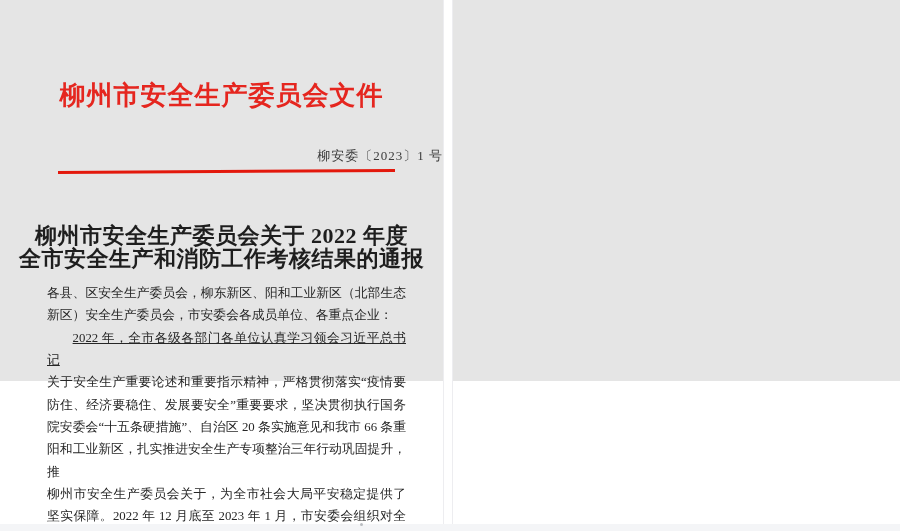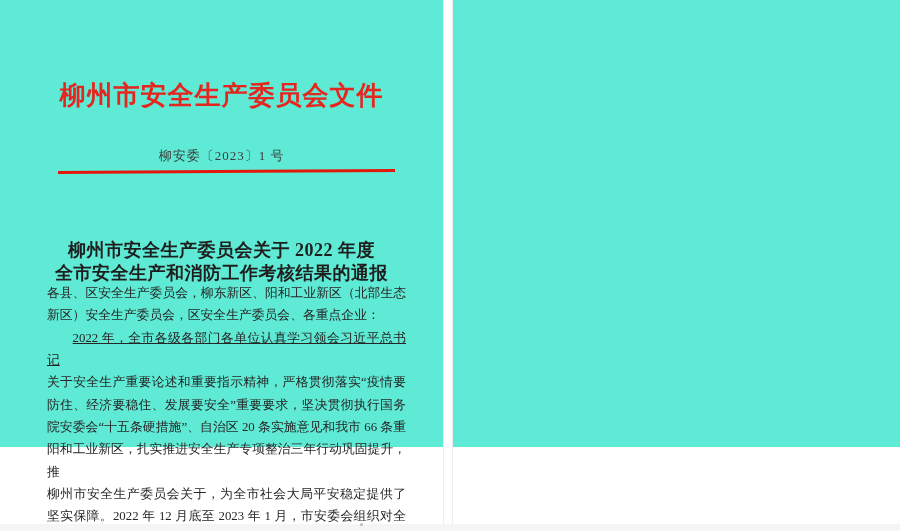--- a/index.html
+++ b/index.html
@@ -1,33 +1,33 @@
 <!DOCTYPE html>
 <html><head>
 <meta charset="utf-8">
 <style>
   html,body{margin:0;padding:0;width:900px;height:531px;overflow:hidden;background:#ffffff;}
   body{font-family:"Liberation Serif","DejaVu Serif",serif;color:#262626;position:relative;}
-  .page{position:absolute;top:0;height:447px;background:#5eead4;}
+  .page{position:absolute;top:0;height:381px;background:#e5e5e5;}
   #left-page{left:0;width:443px;}
   #right-page{left:453px;width:447px;}
   .divider{position:absolute;top:0;height:524px;width:1px;background:#ededf0;}
   #divider-a{left:443px;}
   #divider-b{left:452px;}
   .footer-strip{position:absolute;left:0;top:524px;width:900px;height:7px;background:#f4f5f7;}
   .footer-mark{position:absolute;left:360px;top:523px;width:3px;height:3px;border-radius:50%;background:#b9bcc0;}
 
   
   .doc-header{position:absolute;left:0;top:78px;width:100%;text-align:center;
     font-size:26px;font-weight:900;letter-spacing:1px;}
-  .doc-number{position:absolute;left:0;top:147px;width:100%;text-align:center;
+  .doc-number{position:absolute;left:0;top:147px;width:100%;text-align:right;
     font-size:13px;letter-spacing:1px;color:#3a3a3a;}
   .red-rule{position:absolute;left:58px;top:170px;width:337px;height:3px;transform:rotate(-0.35deg);}
   .doc-title{position:absolute;left:10px;top:224px;width:423px;text-align:center;
-    font-size:18px;font-weight:bold;line-height:23px;letter-spacing:0.5px;color:#1e1e1e;margin-top:15px;}
+    font-size:22px;font-weight:bold;line-height:23px;letter-spacing:0.5px;color:#1e1e1e;}
 
   
   .body-block{position:absolute;}
   #left-body{left:47px;top:282px;width:359px;font-size:12.8px;line-height:22.35px;}
   .line{text-align:left;white-space:normal;}
   .line.just{text-align:justify;text-align-last:justify;}
   .line.indent{text-indent:2em;text-decoration:underline;}
 </style>
 </head>
 <body>
@@ -35,21 +35,21 @@
 <div class="page" id="left-page">
   <div class="doc-header" style="color: rgb(229, 38, 31);">柳州市安全生产委员会文件</div>
   <div class="doc-number">柳安委〔2023〕1 号</div>
   <div class="red-rule" style="background: rgb(227, 24, 12);"></div>
   <div class="doc-title">
     <div>柳州市安全生产委员会关于 2022 年度</div>
     <div>全市安全生产和消防工作考核结果的通报</div>
   </div>
   <div class="body-block" id="left-body">
       <div class="line just"><span>各县、区安全生产委员会，柳东新区、阳和工业新区（北部生态</span></div>
-      <div class="line"><span>新区）安全生产委员会，区安全生产委员会、各重点企业：</span></div>
+      <div class="line"><span>新区）安全生产委员会，市安委会各成员单位、各重点企业：</span></div>
       <div class="line indent just"><span>2022 年，全市各级各部门各单位认真学习领会习近平总书记</span></div>
       <div class="line just"><span>关于安全生产重要论述和重要指示精神，严格贯彻落实“疫情要</span></div>
       <div class="line just"><span>防住、经济要稳住、发展要安全”重要要求，坚决贯彻执行国务</span></div>
       <div class="line just"><span>院安委会“十五条硬措施”、自治区 20 条实施意见和我市 66 条重</span></div>
       <div class="line just"><span>阳和工业新区，扎实推进安全生产专项整治三年行动巩固提升，推</span></div>
       <div class="line just"><span>柳州市安全生产委员会关于，为全市社会大局平安稳定提供了</span></div>
       <div class="line just"><span>坚实保障。2022 年 12 月底至 2023 年 1 月，市安委会组织对全市</span></div>
     </div>
 </div>
 

